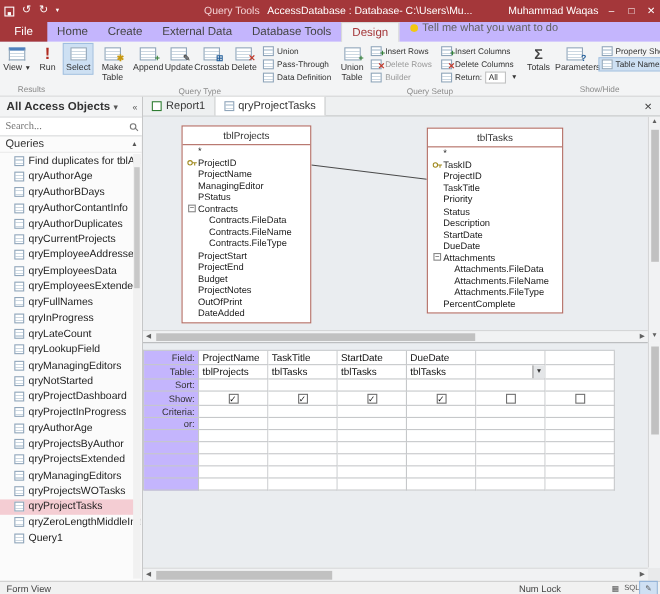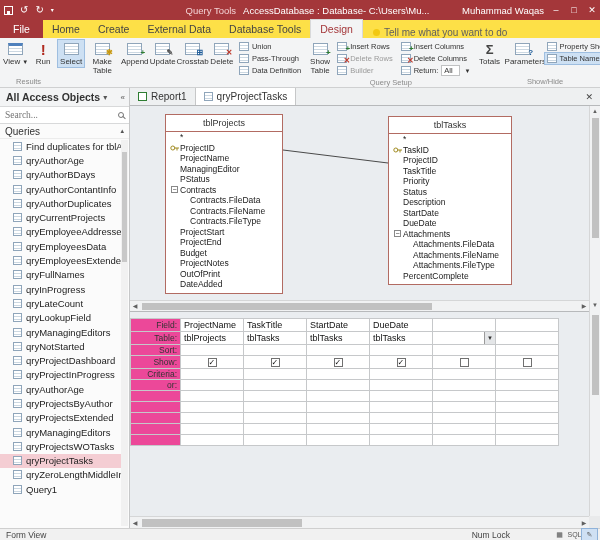--- a/index.html
+++ b/index.html
@@ -13,21 +13,21 @@
   .qat span { font-size:10px; line-height:20px; color:#fff; }
   .flp { width:9px; height:9px; border:1px solid #fff; position:relative; display:inline-block; }
   .flp::after { content:""; position:absolute; left:2px; right:2px; bottom:0; height:3px; background:#fff; }
   .title-center { position:absolute; left:170px; right:155px; top:0; height:20px; display:flex; justify-content:center;
                   gap:7px; align-items:center; font-size:9.5px; white-space:nowrap; overflow:hidden; }
   .title-center .ctx { color:#f3d2d4; }
   .tb-right { position:absolute; right:2px; top:0; height:20px; display:flex; align-items:center; gap:6px; font-size:9.5px; }
   .winbtn { font-size:9px; width:12px; text-align:center; }
 
   
-  .tabrow { position:absolute; left:0; top:20px; width:600px; height:18px; background:#fde047; display:flex; align-items:flex-end; font-size:10.5px; color:#444; }
+  .tabrow { position:absolute; left:0; top:20px; width:600px; height:18px; background:#c4b5fd; display:flex; align-items:flex-start; font-size:10.5px; color:#444; }
   .tab { padding:0 9px; line-height:18px; }
   .tab.file { background:#a4373a; color:#fff; padding:0 13px; }
   .tab.active { color:#a4373a; background:#f3f4f5; border:1px solid #d8d9da; border-bottom:none; }
   .tellme { display:flex; align-items:center; gap:4px; color:#5f5f5f; margin-left:10px; font-size:10px; }
   .bulb { width:7px; height:7px; border-radius:50%; background:#f2c811; display:inline-block; }
 
   
   .ribbon { position:absolute; left:0; top:38px; width:600px; height:50px; background:#f3f4f5;
             border-bottom:1px solid #cfd0d1; display:flex; align-items:stretch; padding:1px 1px 0 1px; }
   .rgroup { display:flex; flex-direction:column; }
@@ -102,21 +102,21 @@
   .vs-design { left:589px; top:106px; width:11px; height:205px; }
   .vs-grid { left:589px; top:311px; width:11px; height:205px; }
   .sb-arrow { position:absolute; font-size:6px; color:#606060; width:10px; text-align:center; line-height:11px; }
   .thumb { position:absolute; background:#c1c1c1; }
   .corner { position:absolute; left:589px; top:516px; width:11px; height:12px; background:#e9eaeb; }
 
   
   .gridpane { position:absolute; left:130px; top:311px; width:459px; height:205px; background:#eaedf0; border-top:1px solid #b7b9bb; }
   .grid { position:absolute; left:0; top:6px; display:flex; border-top:1px solid #c6c8ca; border-left:1px solid #c6c8ca; }
   .gcol { display:flex; flex-direction:column; width:63px; background:#fff; }
-  .gcol.glabels { width:50px; background:#ec4899; }
+  .gcol.glabels { width:50px; background:#c4b5fd; }
   .gcell { border-right:1px solid #c6c8ca; border-bottom:1px solid #c6c8ca; font-size:9px; color:#111;
            padding-left:3px; display:flex; align-items:center; overflow:hidden; white-space:nowrap; }
   .gcell.gl { justify-content:flex-end; padding-right:3px; padding-left:0; color:#333; font-size:8.5px; }
   .gcell.center { justify-content:center; padding-left:0; }
   .cbx { width:9px; height:9px; border:1px solid #707070; background:#fff; position:relative; }
   .cbx.checked::after { content:"✓"; position:absolute; left:0; top:-1px; font-size:8px; color:#111; line-height:9px; }
   .gcell.active-cell { justify-content:flex-end; padding-left:0; }
   .combo-arrow { width:11px; height:100%; background:#e4e6e8; border-left:1px solid #9a9a9a; font-size:6px;
                  display:flex; align-items:center; justify-content:center; color:#333; }
 
@@ -243,32 +243,33 @@
           <div class="smallbtn">
             <span class="sheet sicon"></span>
             <span>Pass-Through</span>
           </div>
           <div class="smallbtn">
             <span class="sheet sicon"></span>
             <span>Data Definition</span>
           </div>
         </div>
       </div>
+      <div class="rlabel">Query Type</div>
     </div>
     <div class="rdiv"></div>
 
     <div class="rgroup">
       <div class="rbody">
         <div class="bigbtn">
           <span class="bicon">
               <span class="sheet bicon-sheet">
                 <span class="ovl green">+</span>
               </span>
             </span>
-          <span class="blabel">Show Table</span>
+          <span class="blabel">Union Table</span>
         </div>
         <div class="smallcol">
           <div class="smallbtn">
             <span class="sheet sicon">
                 <span class="ovl green">+</span>
               </span>
             <span>Insert Rows</span>
           </div>
           <div class="smallbtn" style="color:#9a9a9a;">
             <span class="sheet sicon">

